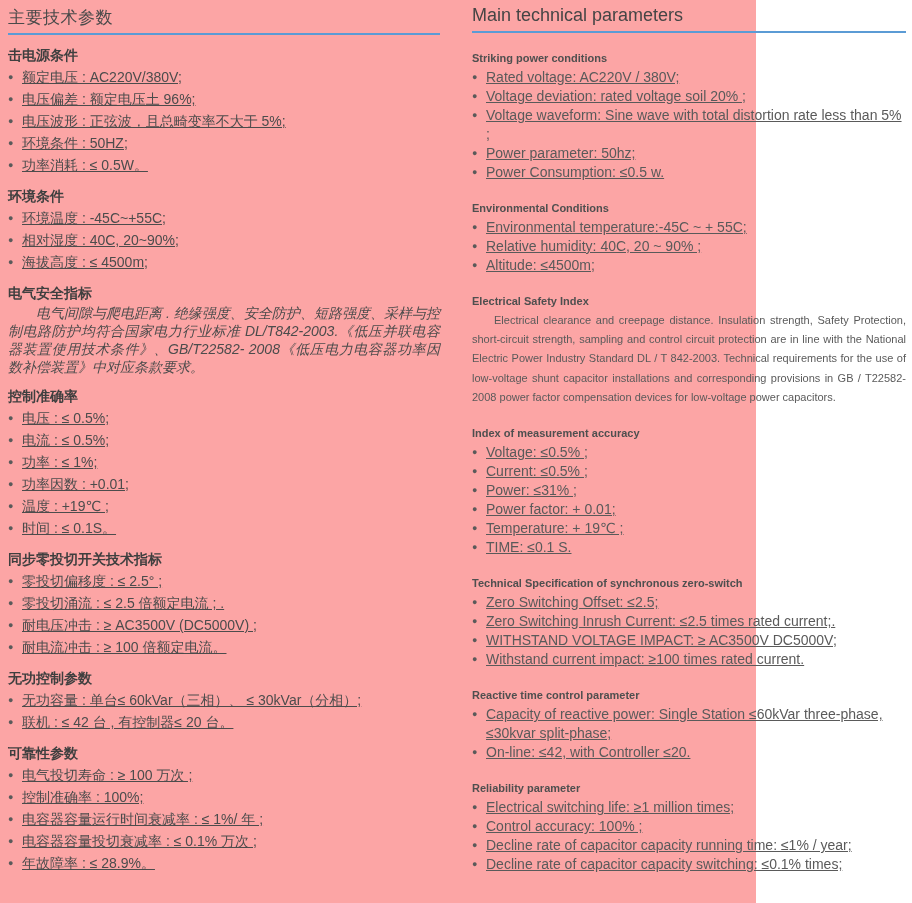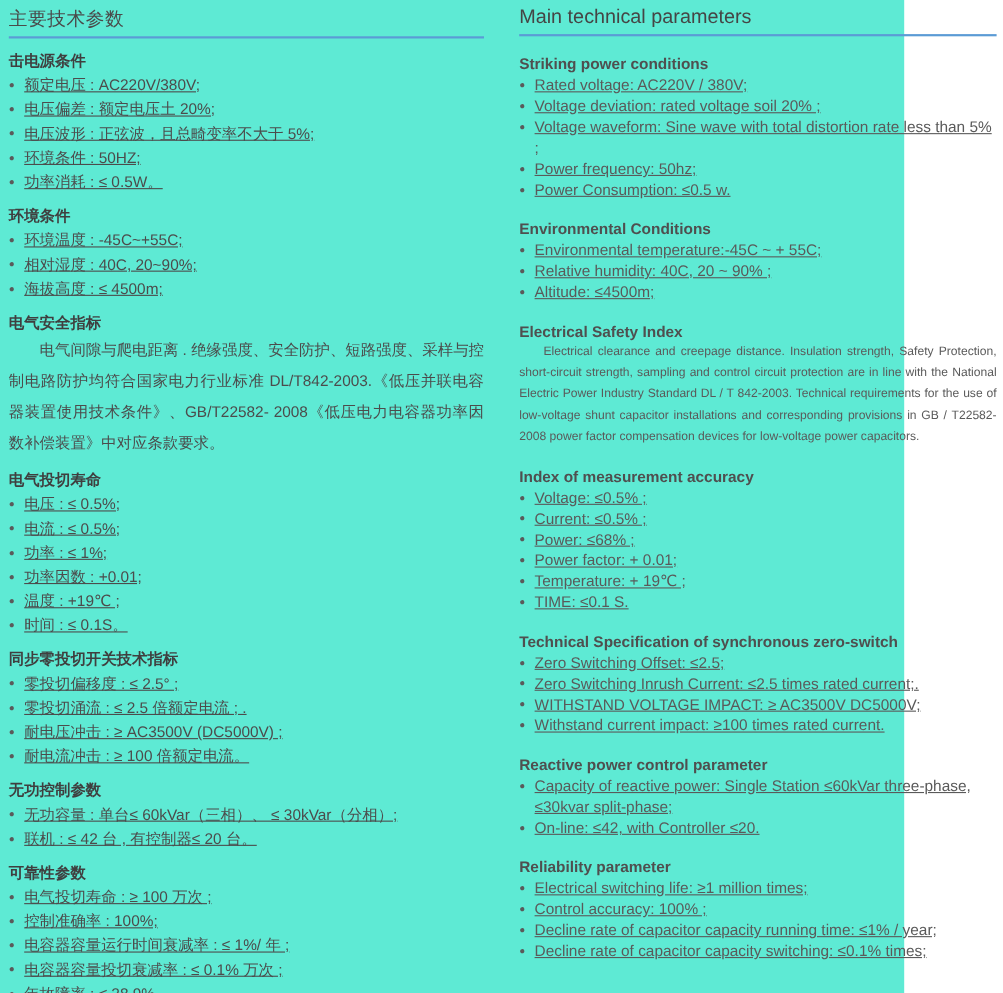--- a/index.html
+++ b/index.html
@@ -6,23 +6,23 @@
     margin: 0;
     padding: 0;
     background: #ffffff;
     width: 912px;
     height: 903px;
     overflow: hidden;
     font-family: "Liberation Sans", "DejaVu Sans", sans-serif;
   }
   .page {
     position: relative;
-    width: 822px;
+    width: 756px;
     height: 903px;
-    background: #5eead4;
+    background: #fca5a5;
   }
   .column {
     position: absolute;
     top: 0;
   }
   .col-left  { left: 8px;   width: 432px; }
   .col-right { left: 472px; width: 434px; }
 
   
   .title-block { }
@@ -53,21 +53,21 @@
 
   .section-heading {
     font-weight: bold;
   }
   .col-left .section-heading {
     font-size: 14px;
     line-height: 22px;
     color: #3f3f3f;
   }
   .col-right .section-heading {
-    font-size: 14px;
+    font-size: 11px;
     line-height: 19px;
     color: #4f4f4f;
   }
 
   
   .bullet-item {
     display: flex;
     align-items: flex-start;
   }
   .col-left .bullet-item {
@@ -93,22 +93,23 @@
   }
 
   
   .section-paragraph {
     margin: 0;
     text-indent: 2em;
     text-align: justify;
   }
   .col-left .section-paragraph {
     font-size: 14px;
-    line-height: 28px;
+    line-height: 18px;
     color: #4c4c4c;
+    font-style: italic;
   }
   .col-right .section-paragraph {
     font-size: 11px;
     line-height: 19.2px;
     color: #5a5a5a;
   }
 </style>
 </head>
 <body>
 
@@ -121,21 +122,21 @@
     </div>
     <div class="sections" id="left-sections">
         <div class="section">
           <div class="section-heading">击电源条件</div>
           <div class="bullet-item">
             <span class="bullet">●</span>
             <span class="bullet-text">额定电压 : AC220V/380V;</span>
           </div>
           <div class="bullet-item">
             <span class="bullet">●</span>
-            <span class="bullet-text">电压偏差 : 额定电压土 20%;</span>
+            <span class="bullet-text">电压偏差 : 额定电压土 96%;</span>
           </div>
           <div class="bullet-item">
             <span class="bullet">●</span>
             <span class="bullet-text">电压波形 : 正弦波，且总畸变率不大于 5%;</span>
           </div>
           <div class="bullet-item">
             <span class="bullet">●</span>
             <span class="bullet-text">环境条件 : 50HZ;</span>
           </div>
           <div class="bullet-item">
@@ -156,21 +157,21 @@
           <div class="bullet-item">
             <span class="bullet">●</span>
             <span class="bullet-text">海拔高度 : ≤ 4500m;</span>
           </div>
         </div>
         <div class="section">
           <div class="section-heading">电气安全指标</div>
           <p class="section-paragraph">电气间隙与爬电距离 . 绝缘强度、安全防护、短路强度、采样与控制电路防护均符合国家电力行业标准 DL/T842-2003.《低压并联电容器装置使用技术条件》、GB/T22582- 2008《低压电力电容器功率因数补偿装置》中对应条款要求。</p>
         </div>
         <div class="section">
-          <div class="section-heading">电气投切寿命</div>
+          <div class="section-heading">控制准确率</div>
           <div class="bullet-item">
             <span class="bullet">●</span>
             <span class="bullet-text">电压 : ≤ 0.5%;</span>
           </div>
           <div class="bullet-item">
             <span class="bullet">●</span>
             <span class="bullet-text">电流 : ≤ 0.5%;</span>
           </div>
           <div class="bullet-item">
             <span class="bullet">●</span>
@@ -260,21 +261,21 @@
           <div class="bullet-item">
             <span class="bullet">●</span>
             <span class="bullet-text">Voltage deviation: rated voltage soil 20% ;</span>
           </div>
           <div class="bullet-item">
             <span class="bullet">●</span>
             <span class="bullet-text">Voltage waveform: Sine wave with total distortion rate less than 5% ;</span>
           </div>
           <div class="bullet-item">
             <span class="bullet">●</span>
-            <span class="bullet-text">Power frequency: 50hz;</span>
+            <span class="bullet-text">Power parameter: 50hz;</span>
           </div>
           <div class="bullet-item">
             <span class="bullet">●</span>
             <span class="bullet-text">Power Consumption: ≤0.5 w.</span>
           </div>
         </div>
         <div class="section">
           <div class="section-heading">Environmental Conditions</div>
           <div class="bullet-item">
             <span class="bullet">●</span>
@@ -298,21 +299,21 @@
           <div class="bullet-item">
             <span class="bullet">●</span>
             <span class="bullet-text">Voltage: ≤0.5% ;</span>
           </div>
           <div class="bullet-item">
             <span class="bullet">●</span>
             <span class="bullet-text">Current: ≤0.5% ;</span>
           </div>
           <div class="bullet-item">
             <span class="bullet">●</span>
-            <span class="bullet-text">Power: ≤68% ;</span>
+            <span class="bullet-text">Power: ≤31% ;</span>
           </div>
           <div class="bullet-item">
             <span class="bullet">●</span>
             <span class="bullet-text">Power factor: + 0.01;</span>
           </div>
           <div class="bullet-item">
             <span class="bullet">●</span>
             <span class="bullet-text">Temperature: + 19℃ ;</span>
           </div>
           <div class="bullet-item">
@@ -333,21 +334,21 @@
           <div class="bullet-item">
             <span class="bullet">●</span>
             <span class="bullet-text">WITHSTAND VOLTAGE IMPACT: ≥ AC3500V DC5000V;</span>
           </div>
           <div class="bullet-item">
             <span class="bullet">●</span>
             <span class="bullet-text">Withstand current impact: ≥100 times rated current.</span>
           </div>
         </div>
         <div class="section">
-          <div class="section-heading">Reactive power control parameter</div>
+          <div class="section-heading">Reactive time control parameter</div>
           <div class="bullet-item">
             <span class="bullet">●</span>
             <span class="bullet-text">Capacity of reactive power: Single Station ≤60kVar three-phase, ≤30kvar split-phase;</span>
           </div>
           <div class="bullet-item">
             <span class="bullet">●</span>
             <span class="bullet-text">On-line: ≤42, with Controller ≤20.</span>
           </div>
         </div>
         <div class="section">

